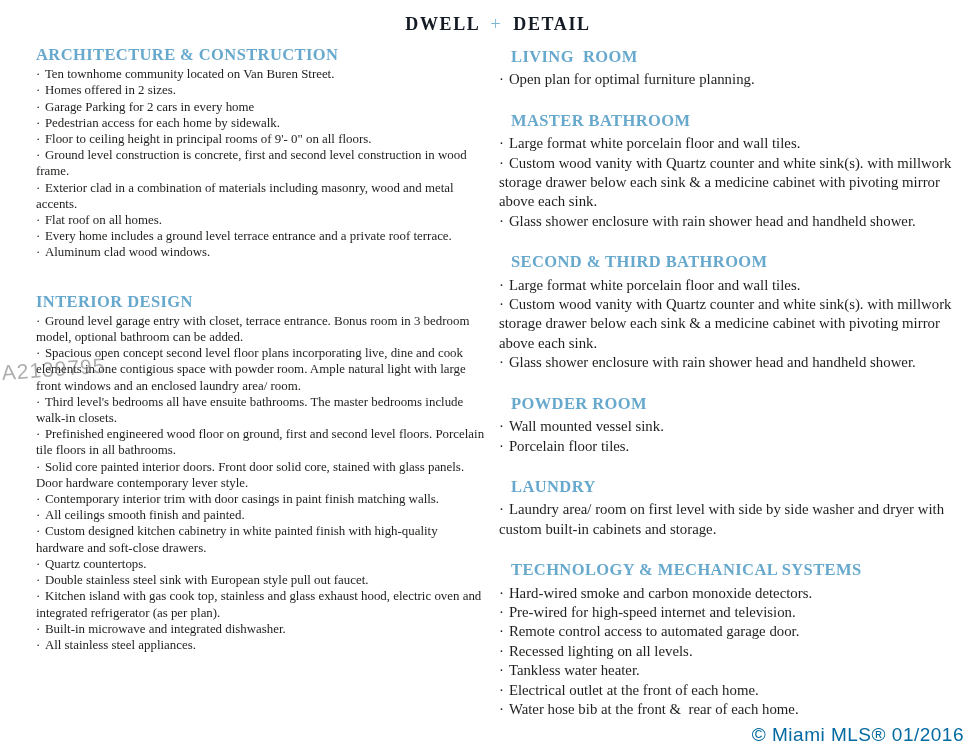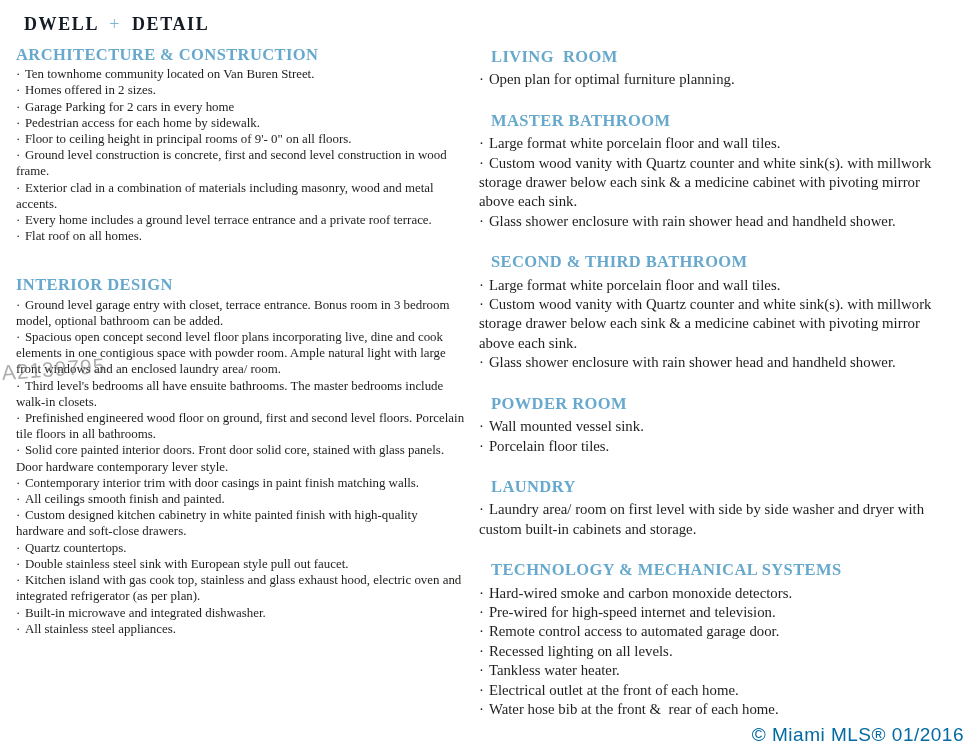--- a/index.html
+++ b/index.html
@@ -19,30 +19,31 @@
     position: absolute;
     inset: 0;
   }
   .page-title {
     margin: 14px 0 8px 24px;
     font-size: 18px;
     letter-spacing: 1.6px;
     word-spacing: 3px;
     color: #141b25;
     font-weight: 600;
+    text-align: center;
   }
   .page-title .plus {
     color: #7db4d6;
     font-weight: 400;
     padding: 0 2px;
   }
   .columns {
     display: flex;
     align-items: flex-start;
-    padding-left: 16px;
+    padding-left: 36px;
   }
   .col {
     box-sizing: border-box;
   }
   .col-left {
     width: 450px;
     font-size: 12.9px;
     line-height: 16.2px;
   }
   .col-right {
@@ -118,22 +119,23 @@
 
       <div class="section">
         <h2 class="heading">ARCHITECTURE &amp; CONSTRUCTION</h2>
         <div class="bullet">Ten townhome community located on Van Buren Street.</div>
         <div class="bullet">Homes offered in 2 sizes.</div>
         <div class="bullet">Garage Parking for 2 cars in every home</div>
         <div class="bullet">Pedestrian access for each home by sidewalk.</div>
         <div class="bullet">Floor to ceiling height in principal rooms of 9'- 0" on all floors.</div>
         <div class="bullet">Ground level construction is concrete, first and second level construction in wood frame.</div>
         <div class="bullet">Exterior clad in a combination of materials including masonry, wood and metal accents.</div>
+        <div class="bullet">Flat roof on all homes.</div>
         <div class="bullet">Every home includes a ground level terrace entrance and a private roof terrace.</div>
-        <div class="bullet">Flat roof on all homes.</div>
+        <div class="bullet">Aluminum clad wood windows.</div>
       </div>
 
       <div class="section">
         <h2 class="heading">INTERIOR DESIGN</h2>
         <div class="bullet">Ground level garage entry with closet, terrace entrance. Bonus room in 3 bedroom model, optional bathroom can be added.</div>
         <div class="bullet">Spacious open concept second level floor plans incorporating live, dine and cook elements in one contigious space with powder room. Ample natural light with large front windows and an enclosed laundry area/ room.</div>
         <div class="bullet">Third level's bedrooms all have ensuite bathrooms. The master bedrooms include walk-in closets.</div>
         <div class="bullet">Prefinished engineered wood floor on ground, first and second level floors. Porcelain tile floors in all bathrooms.</div>
         <div class="bullet">Solid core painted interior doors. Front door solid core, stained with glass panels. Door hardware contemporary lever style.</div>
         <div class="bullet">Contemporary interior trim with door casings in paint finish matching walls.</div>

